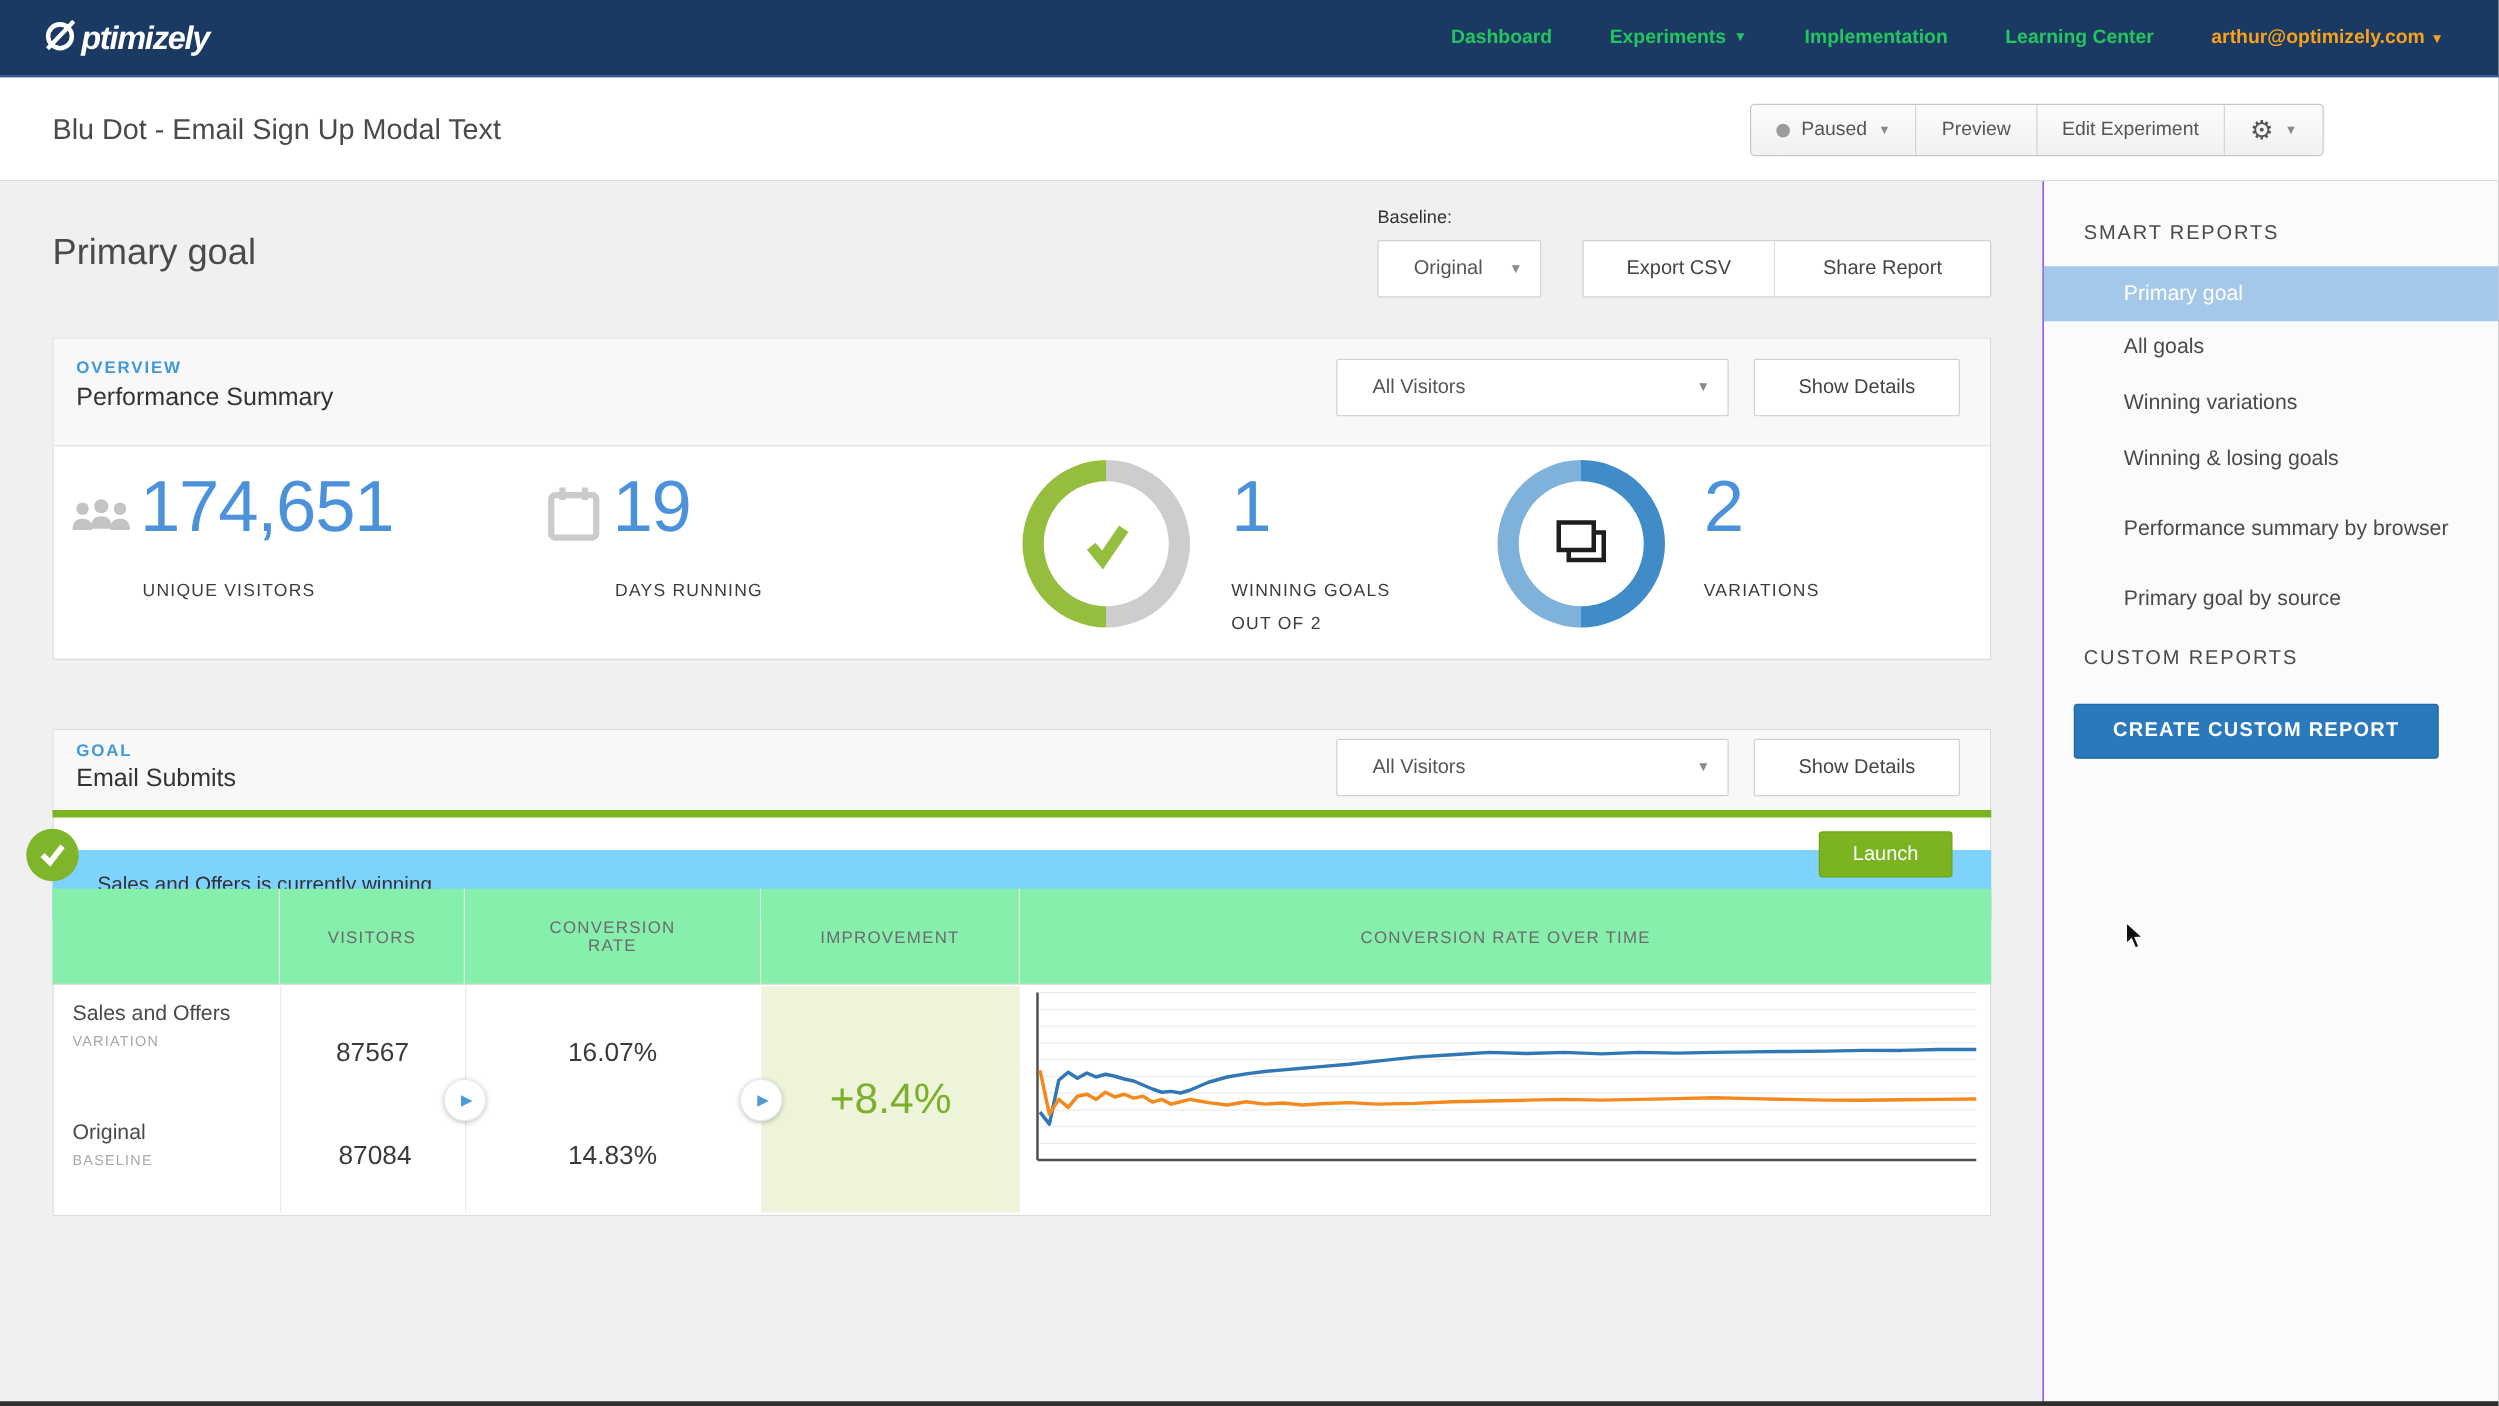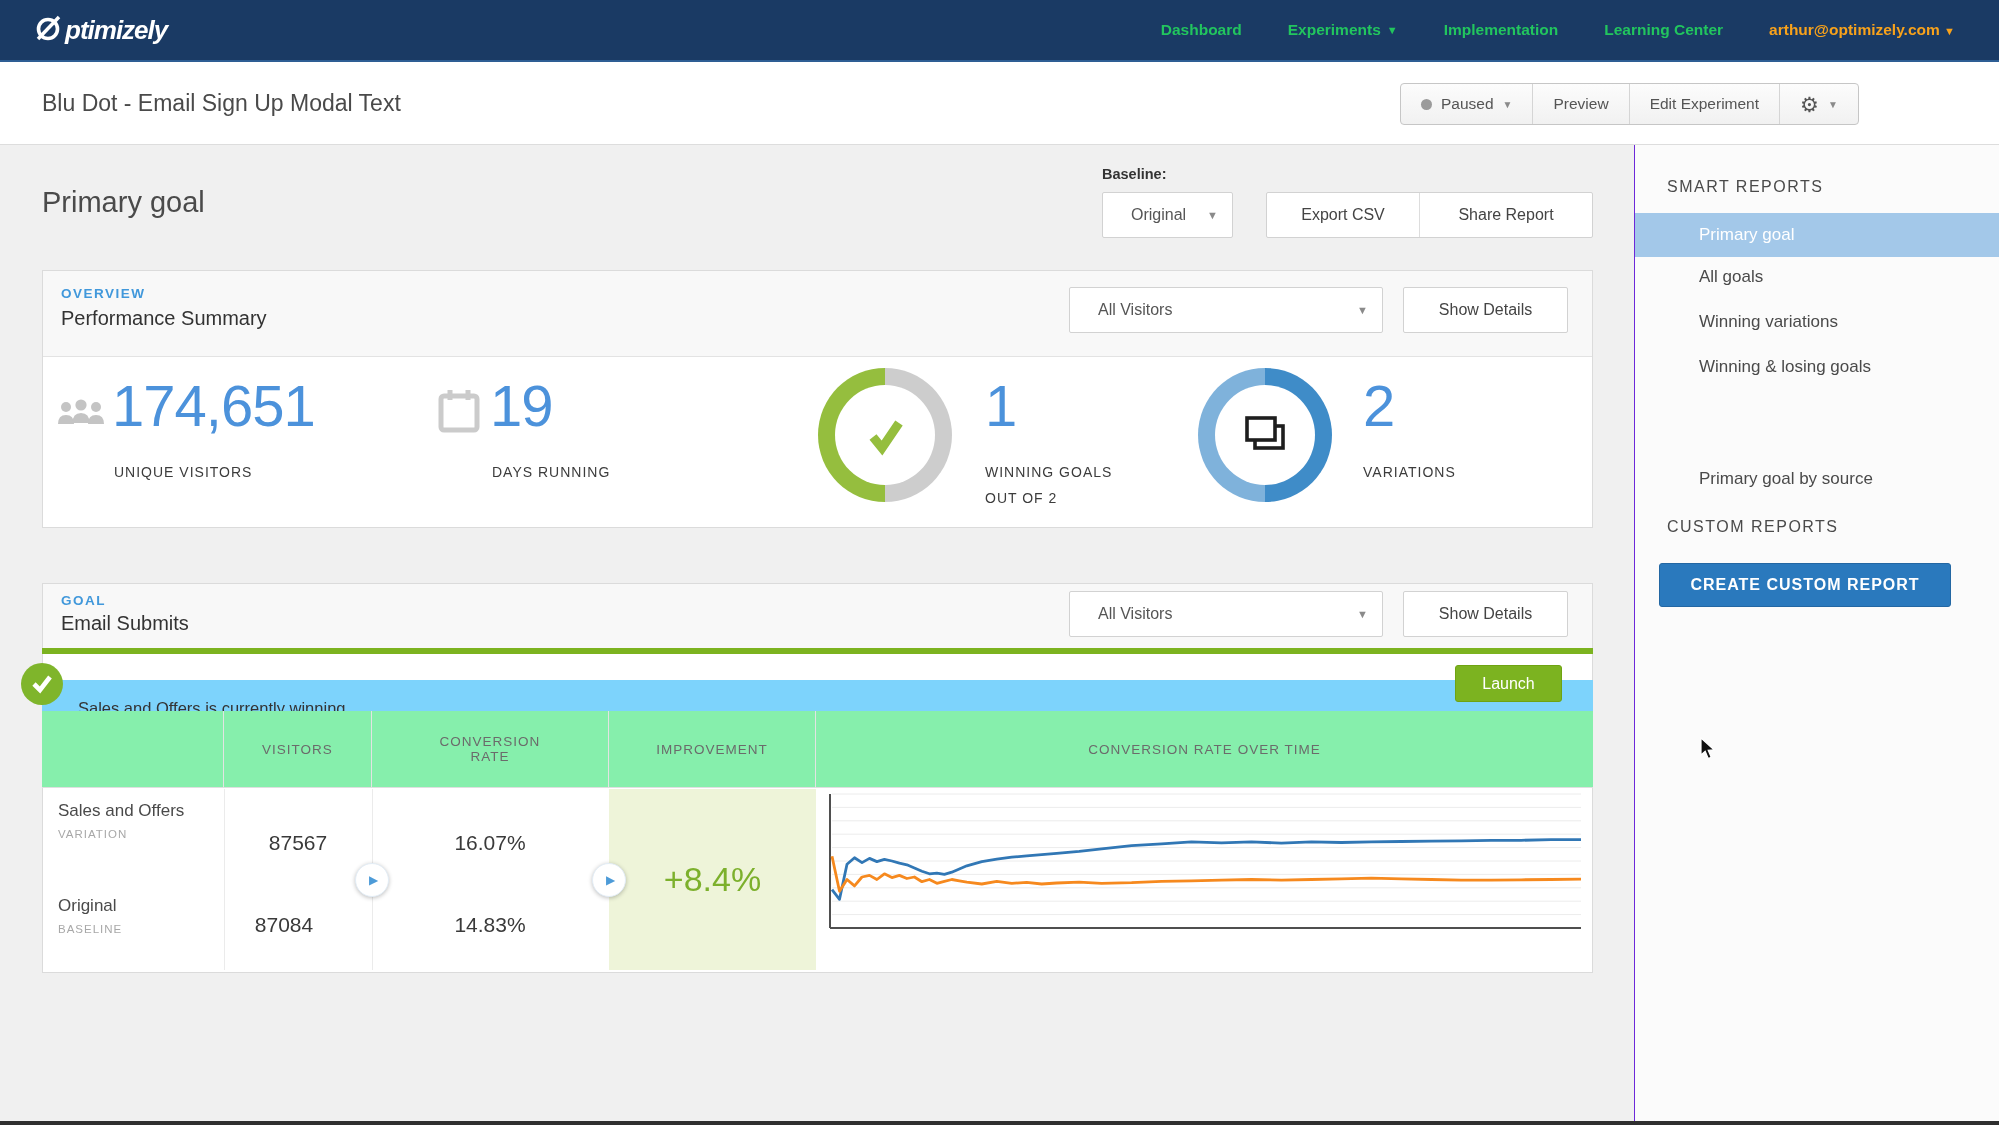--- a/index.html
+++ b/index.html
@@ -28,21 +28,21 @@
     background:linear-gradient(#FCFCFC,#F1F1F1); overflow:hidden; }
   .btn-group .cell { display:flex; align-items:center; justify-content:center; gap:9px;
     padding:0 20px; font-size:15.5px; color:#555; cursor:pointer; border-right:1px solid #D5D5D5; white-space:nowrap; }
   .btn-group .cell:last-child { border-right:none; }
   .dot { width:11px; height:11px; border-radius:50%; background:#9B9B9B; }
   .caret-sm { font-size:10px; color:#8A8A8A; }
   .gear { font-size:21px; color:#555; line-height:1; }
 
   
   .page-title { position:absolute; left:42px; top:186px; font-size:29px; color:#4A4A4A; }
-  .baseline-label { position:absolute; left:1102px; top:166px; font-size:14.5px; font-weight:bold; color:#333; }
+  .baseline-label { position:absolute; left:1102px; top:166px; font-size:14.5px; font-weight:normal; color:#333; }
   .select { position:absolute; background:#fff; border:1px solid #D2D2D2; border-radius:2px;
     display:flex; align-items:center; cursor:pointer; font-size:16px; color:#555; }
   .select .val { padding-left:28px; }
   .select .sel-caret { position:absolute; right:14px; font-size:11px; color:#8A8A8A; }
   .flat-group { position:absolute; display:flex; border:1px solid #D2D2D2; border-radius:2px; background:#fff; }
   .flat-group .cell { display:flex; align-items:center; justify-content:center; font-size:16px; color:#444;
     cursor:pointer; border-right:1px solid #DDD; }
   .flat-group .cell:last-child { border-right:none; }
 
   
@@ -244,21 +244,21 @@
     <span>Sales and Offers</span>
     <div class="row-tag">VARIATION</div>
   </div>
   <div class="cell-val" style="left:298px; top:843px;">87567</div>
   <div class="cell-val" style="left:490px; top:843px;">16.07%</div>
 
   <div class="row-name" style="top:895px;">
     <span>Original</span>
     <div class="row-tag">BASELINE</div>
   </div>
-  <div class="cell-val" style="left:284px; top:925px;">87084</div>
+  <div class="cell-val" style="left:300px; top:925px;">87084</div>
   <div class="cell-val" style="left:490px; top:925px;">14.83%</div>
 
   <div class="impr-cell">+8.4%</div>
 
   <div class="play" style="left:372px; top:880px;">
       <span>▶</span>
     </div>
   <div class="play" style="left:609px; top:880px;">
       <span>▶</span>
     </div>
@@ -279,20 +279,21 @@
       <polyline points="832.0,889.7 839.5,899.3 847.0,864.2 854.5,857.8 862.0,862.6 869.5,858.4 876.9,861.6 884.4,859.4 891.9,861.0 899.4,863.2 906.9,864.8 914.4,868.0 921.9,871.2 929.4,873.8 936.9,873.1 944.4,874.4 951.8,872.2 959.3,869.0 966.8,865.8 981.8,861.6 996.8,859.1 1011.8,857.2 1026.7,855.9 1041.7,854.6 1056.7,853.3 1079.2,851.4 1101.6,848.9 1131.6,845.7 1161.6,843.8 1191.5,841.9 1221.5,842.8 1251.4,841.9 1281.4,843.1 1311.4,841.9 1341.3,842.5 1371.3,841.9 1401.2,841.5 1431.2,841.2 1461.2,840.9 1491.1,840.3 1521.1,840.3 1551.0,839.6 1581.0,839.6" fill="none" stroke="#3177B5" stroke-width="2.8" stroke-linejoin="round"></polyline>
       <polyline points="832.0,856.2 839.5,891.3 847.0,879.5 854.5,885.9 862.0,877.0 869.5,875.4 876.9,879.5 884.4,873.8 891.9,877.6 899.4,875.4 906.9,878.5 914.4,877.0 921.9,881.7 929.4,879.5 936.9,883.3 944.4,881.4 951.8,879.5 959.3,880.8 966.8,882.1 981.8,884.0 996.8,881.4 1011.8,883.3 1026.7,882.4 1041.7,884.0 1056.7,883.0 1079.2,882.1 1101.6,883.3 1131.6,882.7 1161.6,881.4 1191.5,880.8 1221.5,880.1 1251.4,879.5 1281.4,880.1 1311.4,879.5 1341.3,878.9 1371.3,878.2 1401.2,878.9 1431.2,879.5 1461.2,880.1 1491.1,880.1 1521.1,879.8 1551.0,879.5 1581.0,879.2" fill="none" stroke="#F6891E" stroke-width="2.8" stroke-linejoin="round"></polyline>
     </svg>
 
   <div class="sidebar">
     <div class="side-header" style="top:33px;">SMART REPORTS</div>
     <div class="side-item selected" style="top:68px;">Primary goal</div>
     <div class="side-item" style="top:110px;">All goals</div>
     <div class="side-item" style="top:155px;">Winning variations</div>
     <div class="side-item" style="top:200px;">Winning &amp; losing goals</div>
+    <div class="side-item" style="top:245px; height:66px; line-height:1.5; width:330px;">Performance summary by browser</div>
     <div class="side-item" style="top:312px;">Primary goal by source</div>
     <div class="side-header" style="top:373px;">CUSTOM REPORTS</div>
     <div class="create-btn">CREATE CUSTOM REPORT</div>
   </div>
 
   <div class="bottom-strip"></div>
 
   <div class="cursor">
     <svg width="20" height="24" viewBox="0 0 20 24">
         <path d="M1,1 L1,18 L5.2,14.2 L8.2,21.5 L11.2,20.2 L8.2,13.2 L14,12.8 Z" fill="#111" stroke="#fff" stroke-width="1.2"></path>

